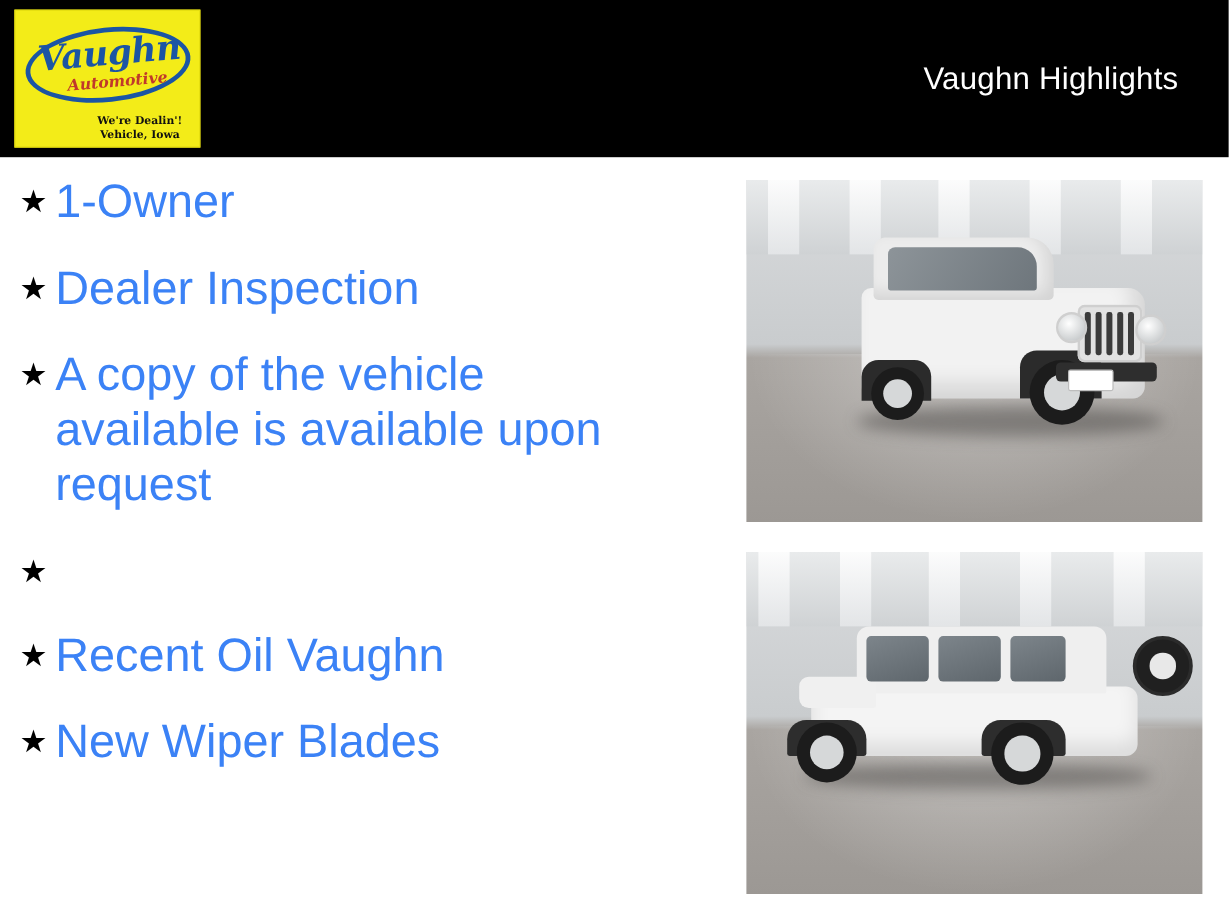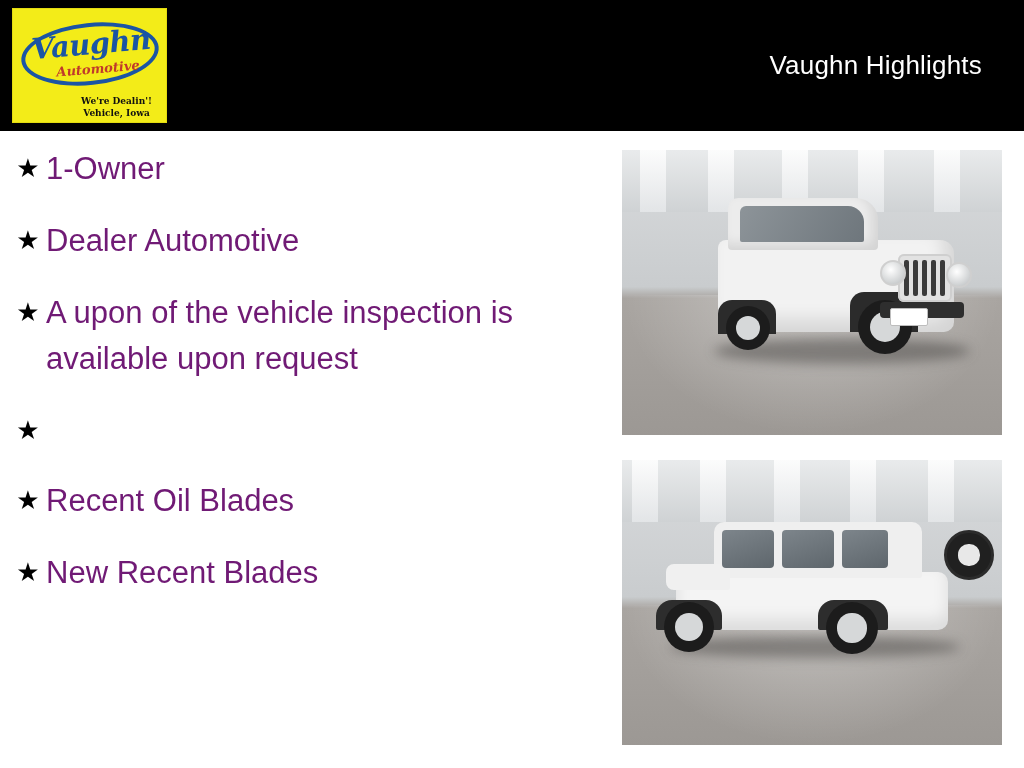--- a/index.html
+++ b/index.html
@@ -117,22 +117,22 @@
   }
   .hl-star {
     flex: 0 0 auto;
     width: 36px;
     color: #000000;
     font-size: 26px;
     line-height: 44px;
     text-align: center;
   }
   .hl-text {
-    color: #701a75;
-    font-size: 31px;
+    color: #3b82f6;
+    font-size: 39px;
     line-height: 46px;
   }
 
   
   .photo {
     position: absolute;
     width: 380px;
     height: 285px;
     overflow: hidden;
     background: linear-gradient(#d9dbdd 0%, #c9ccce 48%, #a9a5a1 52%, #9c9894 100%);
@@ -315,40 +315,40 @@
 
   <div class="highlights">
 
     <div class="hl-item">
       <div class="hl-star">★</div>
       <div class="hl-text">1-Owner</div>
     </div>
 
     <div class="hl-item">
       <div class="hl-star">★</div>
-      <div class="hl-text">Dealer Automotive</div>
-    </div>
-
-    <div class="hl-item">
-      <div class="hl-star">★</div>
-      <div class="hl-text" style="width:490px;">A upon of the vehicle inspection is available upon request</div>
-    </div>
-
-    <div class="hl-item">
-      <div class="hl-star">★</div>
-    </div>
-
-    <div class="hl-item">
-      <div class="hl-star">★</div>
-      <div class="hl-text">Recent Oil Blades</div>
-    </div>
-
-    <div class="hl-item">
-      <div class="hl-star">★</div>
-      <div class="hl-text">New Recent Blades</div>
+      <div class="hl-text">Dealer Inspection</div>
+    </div>
+
+    <div class="hl-item">
+      <div class="hl-star">★</div>
+      <div class="hl-text" style="width:490px;">A copy of the vehicle available is available upon request</div>
+    </div>
+
+    <div class="hl-item">
+      <div class="hl-star">★</div>
+    </div>
+
+    <div class="hl-item">
+      <div class="hl-star">★</div>
+      <div class="hl-text">Recent Oil Vaughn</div>
+    </div>
+
+    <div class="hl-item">
+      <div class="hl-star">★</div>
+      <div class="hl-text">New Wiper Blades</div>
     </div>
 
   </div>
 
   <div class="photo photo-1">
     <div class="ceiling">
       <div class="ceil-band" style="left:18px;"></div>
       <div class="ceil-band" style="left:86px;"></div>
       <div class="ceil-band" style="left:160px;"></div>
       <div class="ceil-band" style="left:236px;"></div>

